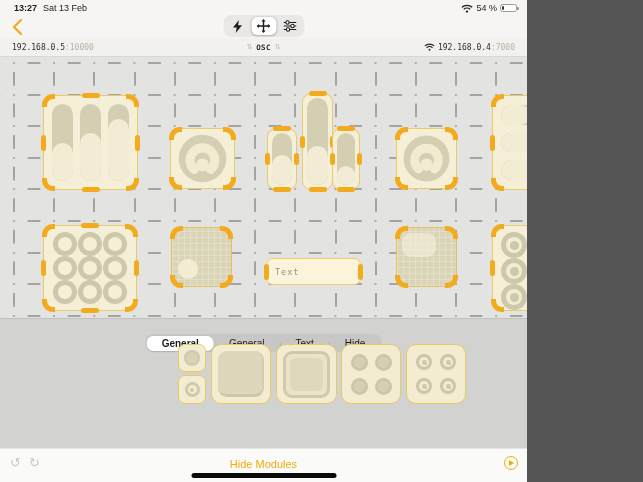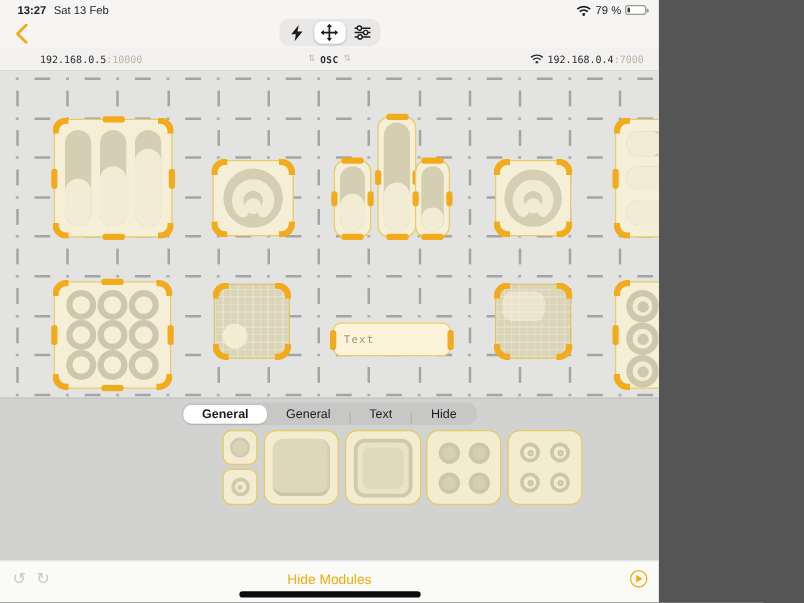--- a/index.html
+++ b/index.html
@@ -22,21 +22,21 @@
   .battery .lvl{position:absolute;left:1px;top:1px;bottom:1px;width:2px;background:#3a3a3c;border-radius:1px;}
   .back-btn{position:absolute;left:12px;top:19px;width:14px;height:16px;cursor:pointer;}
   .segmented{position:absolute;top:15px;left:50%;transform:translateX(-50%);
        display:flex;background:#e9e8e6;border-radius:8px;padding:2px;gap:1px;}
   .seg{width:25px;height:18px;display:flex;align-items:center;justify-content:center;border-radius:6px;cursor:pointer;}
   .seg.sel{background:#fff;box-shadow:0 0.5px 2px rgba(0,0,0,.25);}
 
   
   .osc-bar{position:absolute;top:38px;left:0;right:0;height:19px;background:#f2f1ef;border-bottom:1px solid #d8d8d6;
        display:flex;align-items:center;font-family:"DejaVu Sans Mono",monospace;font-size:8px;color:#2c2c2e;}
-  .osc-left{position:absolute;left:12px;margin-left:20px;}
+  .osc-left{position:absolute;left:12px;}
   .osc-right{position:absolute;right:12px;display:flex;align-items:center;gap:3px;}
   .osc-center{position:absolute;left:50%;transform:translateX(-50%);display:flex;align-items:center;gap:4px;}
   .osc-center .proto{font-weight:bold;font-size:7.5px;letter-spacing:.3px;text-align:right;}
   .dim{color:#b9b4a4;}
   .updown{color:#bdbdbb;font-size:7px;font-family:"DejaVu Sans",sans-serif;}
 
   
   .canvas{position:absolute;top:57px;left:0;width:643px;height:261px;background:var(--canvas-bg);overflow:hidden;}
   .gridrow{position:absolute;left:0;width:643px;height:2px;
      background-image:linear-gradient(90deg,var(--grid) 0 13px,transparent 13px 25.3px,var(--grid-dot) 25.3px 27.8px,transparent 27.8px 40.2px);
@@ -102,21 +102,21 @@
   .pp-dot{width:4px;height:4px;background:#f2b200;border-radius:50%;}
   .pp-bars{display:flex;align-items:flex-end;gap:1px;}
   .pp-bars i{display:block;width:2px;background:#f2b200;border-radius:1px;}
   .pp-eq{display:flex;flex-direction:column;gap:2px;}
   .pp-eq i{display:block;width:10px;height:2px;background:#f2b200;border-radius:1px;}
   .popup-strip{height:8px;background:#9b9b95;display:flex;align-items:center;justify-content:space-evenly;}
   .popup-strip i{display:block;height:2px;background:#e9b32a;border-radius:1px;}
 
   
   .module-panel{position:absolute;top:318px;left:0;right:0;height:130px;background:var(--panel);border-top:1px solid #c2c2c0;}
-  .tabbar{position:absolute;top:3px;left:50%;transform:translateX(-50%);display:flex;align-items:flex-end;
+  .tabbar{position:absolute;top:15px;left:50%;transform:translateX(-50%);display:flex;align-items:flex-end;
       background:var(--tabbg);border-radius:8px;padding:1.5px;}
   .tab{font-size:10px;color:#1c1c1e;padding:2px 15px;border-radius:6.5px;cursor:pointer;white-space:nowrap;}
   .tab.sel{background:#fff;box-shadow:0 0.5px 1.5px rgba(0,0,0,.2);font-weight:bold;}
   .tab-div{width:1px;height:9px;background:#b2b2b0;}
   .thumb{position:absolute;background:#f3ecd0;border:1.5px solid #e7ca62;border-radius:10px;cursor:pointer;}
   .thumb-sm{border-radius:7px;}
   .t-circle-fill{width:16px;height:16px;border-radius:50%;background:#d8d2b6;border:2px solid #cfc9ad;}
   .t-rings{width:15px;height:15px;border-radius:50%;border:3px solid #cfc9ad;display:flex;align-items:center;justify-content:center;}
   .t-rings i{display:block;width:4px;height:4px;border:2px solid #cfc9ad;border-radius:50%;}
   .center{display:flex;align-items:center;justify-content:center;}
@@ -147,21 +147,21 @@
   <div class="header">
     <div class="status-left">
       <span class="time">13:27</span><span>Sat 13 Feb</span>
     </div>
     <div class="status-right">
       <svg width="12" height="9" viewBox="0 0 14 10">
         <path d="M1 3.6 A9 9 0 0 1 13 3.6" fill="none" stroke="#1c1c1e" stroke-width="1.5"></path>
         <path d="M3.2 6 A5.6 5.6 0 0 1 10.8 6" fill="none" stroke="#1c1c1e" stroke-width="1.5"></path>
         <circle cx="7" cy="8.6" r="1.3" fill="#1c1c1e"></circle>
       </svg>
-      <span>79 %</span>
+      <span>54 %</span>
       <span class="battery">
           <span class="lvl"></span>
         </span>
     </div>
     <div class="back-btn">
       <svg width="11" height="16" viewBox="0 0 11 16">
           <path d="M9 1 L2 8 L9 15" fill="none" stroke="#f3ab1e" stroke-width="2.2" stroke-linecap="round" stroke-linejoin="round"></path>
         </svg>
     </div>
     <div class="segmented">

